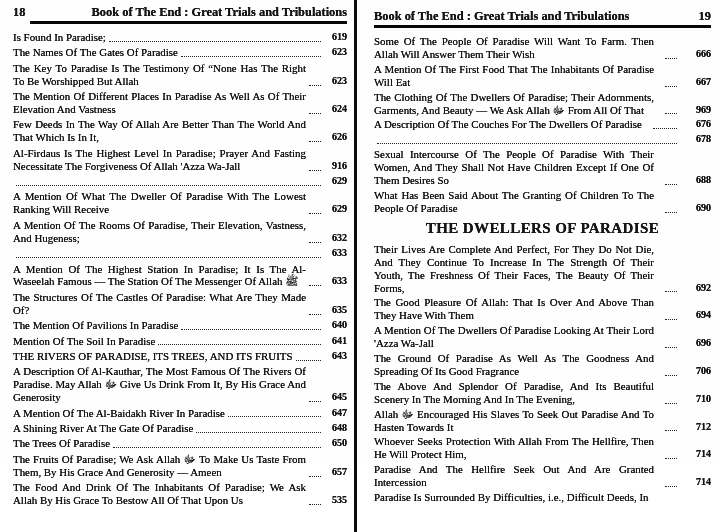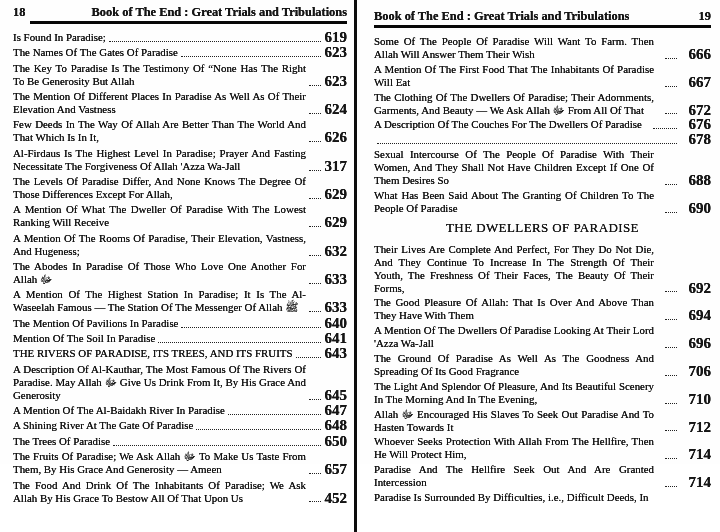--- a/index.html
+++ b/index.html
@@ -21,24 +21,24 @@
   .rule { border-bottom:3px solid #070707; margin-top:2px; margin-bottom:7px; }
   .page.left .rule { margin-left:17px; }
 
   .entry { display:flex; align-items:flex-end; margin-bottom:2.5px;
            font-size:10.9px; line-height:12.9px; text-shadow:0 0 0.35px #000; }
   .page.right .entry { margin-bottom:2px;gap:8px; }
   .entry .t { flex:0 1 auto; text-align:justify; }
   .entry .dots { flex:1 1 12px; min-width:12px; border-bottom:1.8px dotted #222;
                  margin:0 3px 2px 3px; align-self:flex-end; }
   .entry .n { flex:0 0 auto; min-width:23px; text-align:right; font-weight:bold;
-              font-size:15px; }
+              font-size:10px; }
   .entry.no-page .dots { border-bottom:none; }
 
-  .sec-h { text-align:center; font-weight:normal; font-size:13px; line-height:14px;
+  .sec-h { text-align:center; font-weight:bold; font-size:15px; line-height:14px;
            letter-spacing:0.4px; margin:6px 0 8px; text-shadow:0 0 0.4px #000; }
 </style>
 </head>
 <body>
 
 <div class="book">
 
   <div class="page left">
     <div class="hdr">
       <span class="pn">18</span>
@@ -52,73 +52,76 @@
     <span class="n">619</span>
   </div>
 
   <div class="entry">
     <span class="t">The Names Of The Gates Of Paradise</span>
     <span class="dots"></span>
     <span class="n">623</span>
   </div>
 
   <div class="entry">
-    <span class="t">The Key To Paradise Is The Testimony Of “None Has The Right To Be Generosity But Allah</span>
+    <span class="t">The Key To Paradise Is The Testimony Of “None Has The Right To Be Worshipped But Allah</span>
     <span class="dots"></span>
     <span class="n">623</span>
   </div>
 
   <div class="entry">
     <span class="t">The Mention Of Different Places In Paradise As Well As Of Their Elevation And Vastness</span>
     <span class="dots"></span>
     <span class="n">624</span>
   </div>
 
   <div class="entry">
     <span class="t">Few Deeds In The Way Of Allah Are Better Than The World And That Which Is In It,</span>
     <span class="dots"></span>
     <span class="n">626</span>
   </div>
 
   <div class="entry">
     <span class="t">Al-Firdaus Is The Highest Level In Paradise; Prayer And Fasting Necessitate The Forgiveness Of Allah 'Azza Wa-Jall</span>
     <span class="dots"></span>
-    <span class="n">317</span>
-  </div>
-
-  <div class="entry">
-    <span class="t">The Levels Of Paradise Differ, And None Knows The Degree Of Those Differences Except For Allah,</span>
+    <span class="n">916</span>
+  </div>
+
+  <div class="entry">
     <span class="dots"></span>
     <span class="n">629</span>
   </div>
 
   <div class="entry">
     <span class="t">A Mention Of What The Dweller Of Paradise With The Lowest Ranking Will Receive</span>
     <span class="dots"></span>
     <span class="n">629</span>
   </div>
 
   <div class="entry">
     <span class="t">A Mention Of The Rooms Of Paradise, Their Elevation, Vastness, And Hugeness;</span>
     <span class="dots"></span>
     <span class="n">632</span>
   </div>
 
   <div class="entry">
-    <span class="t">The Abodes In Paradise Of Those Who Love One Another For Allah ﷻ</span>
     <span class="dots"></span>
     <span class="n">633</span>
   </div>
 
   <div class="entry">
     <span class="t">A Mention Of The Highest Station In Paradise; It Is The Al-Waseelah Famous — The Station Of The Messenger Of Allah ﷺ</span>
     <span class="dots"></span>
     <span class="n">633</span>
   </div>
 
+  <div class="entry">
+    <span class="t">The Structures Of The Castles Of Paradise: What Are They Made Of?</span>
+    <span class="dots"></span>
+    <span class="n">635</span>
+  </div>
 
   <div class="entry">
     <span class="t">The Mention Of Pavilions In Paradise</span>
     <span class="dots"></span>
     <span class="n">640</span>
   </div>
 
   <div class="entry">
     <span class="t">Mention Of The Soil In Paradise</span>
     <span class="dots"></span>
@@ -157,21 +160,21 @@
 
   <div class="entry">
     <span class="t">The Fruits Of Paradise; We Ask Allah ﷻ To Make Us Taste From Them, By His Grace And Generosity — Ameen</span>
     <span class="dots"></span>
     <span class="n">657</span>
   </div>
 
   <div class="entry">
     <span class="t">The Food And Drink Of The Inhabitants Of Paradise; We Ask Allah By His Grace To Bestow All Of That Upon Us</span>
     <span class="dots"></span>
-    <span class="n">452</span>
+    <span class="n">535</span>
   </div>
 </div>
   </div>
 
   <div class="spine"></div>
 
   <div class="page right">
     <div class="hdr">
       <span class="ttl">Book of The End : Great Trials and Tribulations</span>
       <span class="pn">19</span>
@@ -186,21 +189,21 @@
 
   <div class="entry">
     <span class="t">A Mention Of The First Food That The Inhabitants Of Paradise Will Eat</span>
     <span class="dots"></span>
     <span class="n">667</span>
   </div>
 
   <div class="entry">
     <span class="t">The Clothing Of The Dwellers Of Paradise; Their Adornments, Garments, And Beauty — We Ask Allah ﷻ From All Of That</span>
     <span class="dots"></span>
-    <span class="n">672</span>
+    <span class="n">969</span>
   </div>
 
   <div class="entry">
     <span class="t">A Description Of The Couches For The Dwellers Of Paradise</span>
     <span class="dots"></span>
     <span class="n">676</span>
   </div>
 
   <div class="entry">
     <span class="dots"></span>
@@ -240,21 +243,21 @@
     <span class="n">696</span>
   </div>
 
   <div class="entry">
     <span class="t">The Ground Of Paradise As Well As The Goodness And Spreading Of Its Good Fragrance</span>
     <span class="dots"></span>
     <span class="n">706</span>
   </div>
 
   <div class="entry">
-    <span class="t">The Light And Splendor Of Pleasure, And Its Beautiful Scenery In The Morning And In The Evening,</span>
+    <span class="t">The Above And Splendor Of Paradise, And Its Beautiful Scenery In The Morning And In The Evening,</span>
     <span class="dots"></span>
     <span class="n">710</span>
   </div>
 
   <div class="entry">
     <span class="t">Allah ﷻ Encouraged His Slaves To Seek Out Paradise And To Hasten Towards It</span>
     <span class="dots"></span>
     <span class="n">712</span>
   </div>
 

